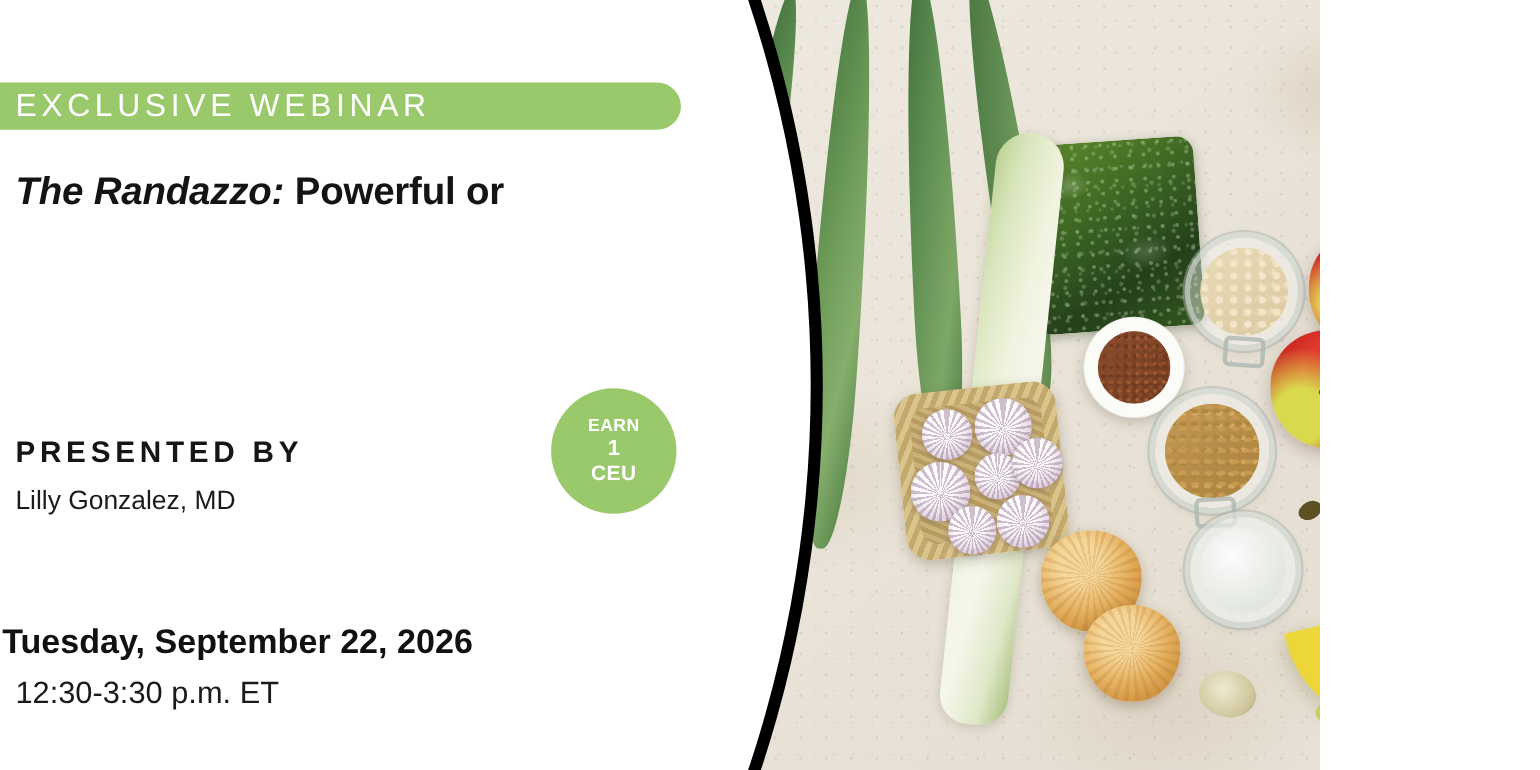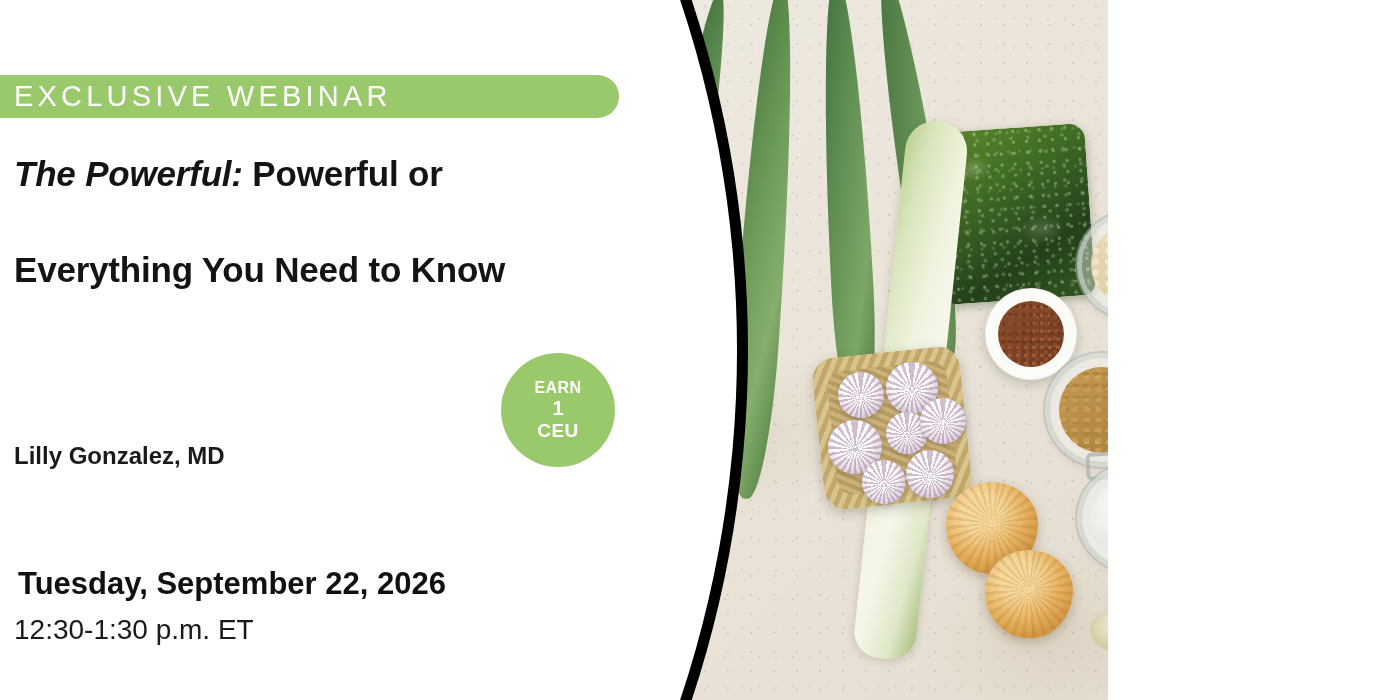--- a/index.html
+++ b/index.html
@@ -1,21 +1,21 @@
 <!DOCTYPE html>
 <html><head>
 <meta charset="utf-8">
 <style>
   html,body{margin:0;padding:0;}
   body{
     width:1400px;height:700px;overflow:hidden;
     font-family:"Liberation Sans", sans-serif;
     background:#ffffff;
   }
-  #poster{position:relative;width:1108px;height:700px;overflow:hidden;background:#fff;}
+  #poster{position:relative;width:1200px;height:700px;overflow:hidden;background:#fff;}
 
   
   .photo{position:absolute;inset:0;overflow:hidden;}
   .counter{
     position:absolute;left:560px;top:0;width:840px;height:700px;
     background:
       radial-gradient(ellipse 120px 90px at 78% 12%, rgba(198,176,148,.30), transparent 70%),
       radial-gradient(ellipse 160px 120px at 22% 62%, rgba(206,188,162,.28), transparent 70%),
       radial-gradient(ellipse 200px 140px at 60% 92%, rgba(198,180,155,.26), transparent 70%),
       linear-gradient(135deg,#efeae1 0%,#eae4d9 40%,#e6dfd3 70%,#e9e3d8 100%);
@@ -181,24 +181,24 @@
   .ribbon span{padding-left:40px;color:#ffffff;font-size:29px;font-weight:400;
     letter-spacing:4.2px;line-height:1;}
 
   .title{position:absolute;left:14px;top:150px;width:640px;
     font-size:35px;font-weight:800;color:#141414;line-height:48px;letter-spacing:-.2px;}
   .title .em{font-style:italic;}
 
   .presented{position:absolute;left:14px;top:398px;font-size:27px;font-weight:700;
     color:#161616;letter-spacing:4.3px;line-height:1;}
   .pres-name{position:absolute;left:14px;font-size:24px;font-weight:400;color:#1a1a1a;line-height:1;}
-  .pn1{top:444px;font-weight:bold;}
+  .pn1{top:444px;}
   .pn2{top:482px;}
 
-  .date{position:absolute;left:18px;top:568px;font-size:31px;font-weight:700;color:#111;line-height:1;}
+  .date{position:absolute;left:2px;top:568px;font-size:31px;font-weight:700;color:#111;line-height:1;}
   .time{position:absolute;left:14px;top:616px;font-size:28px;font-weight:300;color:#1a1a1a;line-height:1;}
 
   .ceu{position:absolute;left:501px;top:353px;width:114px;height:114px;border-radius:50%;
     background:#9ac96b;display:flex;flex-direction:column;align-items:center;justify-content:center;
     color:#fff;font-weight:700;line-height:1.12;}
   .ceu .l1{font-size:16px;letter-spacing:.4px;}
   .ceu .l2{font-size:20px;}
   .ceu .l3{font-size:19px;letter-spacing:.4px;}
 </style>
 </head>
@@ -270,26 +270,27 @@
   </div>
 
   <div class="arc-ring"></div>
 
   <div class="content">
 
     <div class="ribbon">
       <span>EXCLUSIVE WEBINAR</span>
     </div>
 
-    <div class="title"><span class="em">The Powerful:</span><span> Powerful or</span><br><br><span>Everything You Need to Know</span><br></div>
-
+    <div class="title"><span class="em">The Randazzo:</span><span> Powerful or</span><br><br><br></div>
+
+    <div class="presented">PRESENTED BY</div>
     <div class="pres-name pn1">Lilly Gonzalez, MD</div>
 
     <div class="date">Tuesday, September 22, 2026</div>
-    <div class="time">12:30-1:30 p.m. ET</div>
+    <div class="time">12:30-3:30 p.m. ET</div>
 
     <div class="ceu">
       <div class="l1">EARN</div>
       <div class="l2">1</div>
       <div class="l3">CEU</div>
     </div>
 
   </div>
 </div>
 

